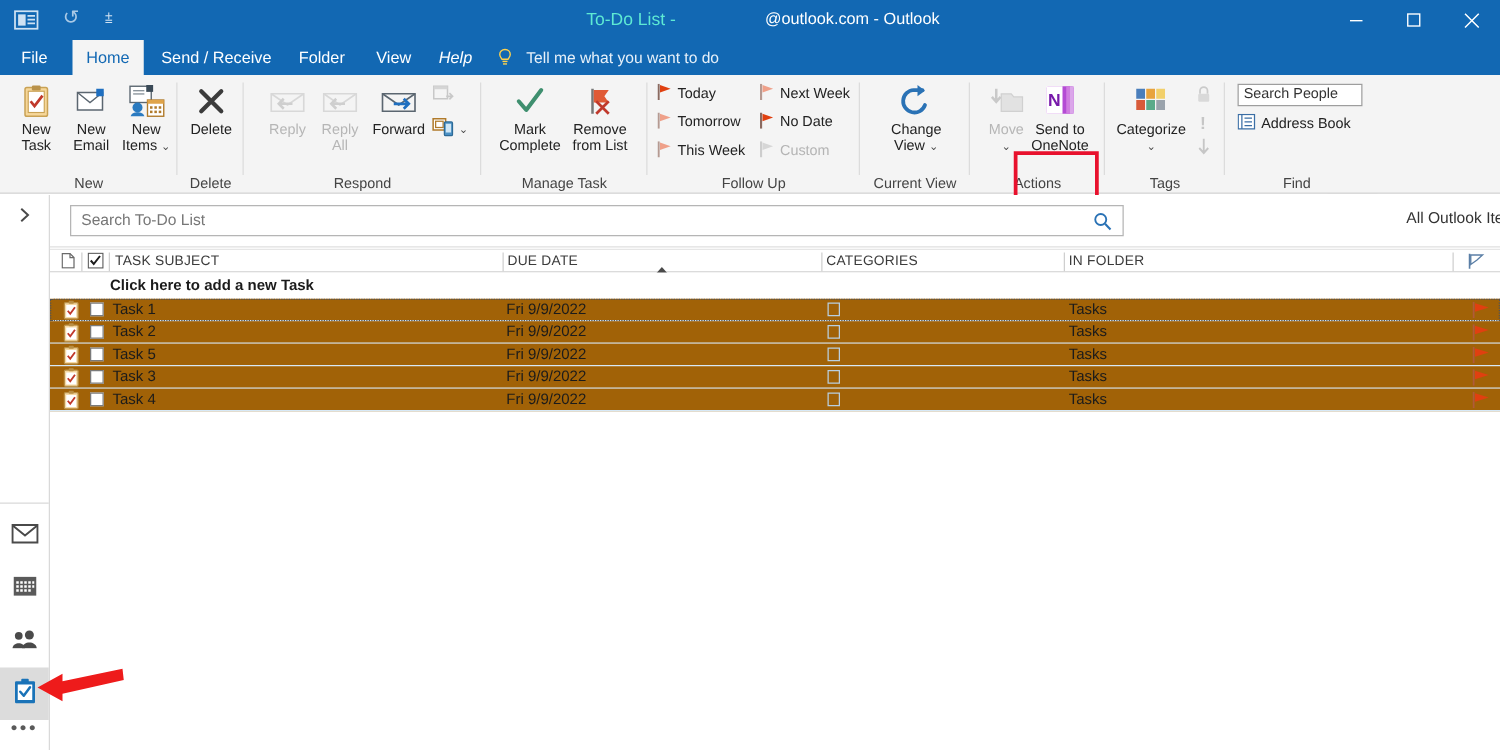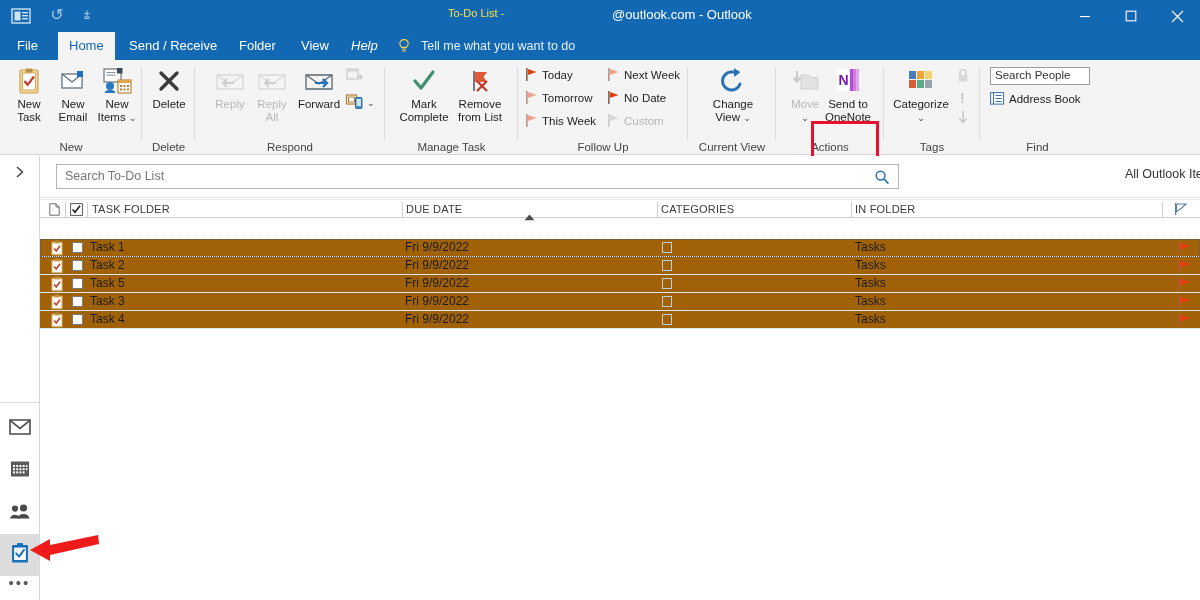--- a/index.html
+++ b/index.html
@@ -23,22 +23,22 @@
   }
   .qat-undo {
     position: absolute; left: 46px; top: 4px; width: 22px; height: 22px;
     color: #a9c9e6; font-size: 16px; text-align: center; line-height: 22px;
   }
   .qat-more {
     position: absolute; left: 76px; top: 4px; width: 22px; height: 22px;
     color: #cfe1f2; font-size: 11px; text-align: center; line-height: 22px;
   }
   .title-left {
-    position: absolute; left: 448px; top: 7px;
-    font-size: 11px; color: #fde047; white-space: nowrap;
+    position: absolute; left: 469px; top: 7px;
+    font-size: 14px; color: #5eead4; white-space: nowrap;
   }
   .title-right {
     position: absolute; left: 612px; top: 7px;
     font-size: 13px; color: #fff; white-space: nowrap;
   }
   .wincontrols { position: absolute; right: 0; top: 0; height: 32px; display: flex; }
   .wc {
     width: 46px; height: 32px; display: flex; align-items: center;
     justify-content: center; color: #fff;
   }
@@ -569,41 +569,44 @@
     </span>
     <span style="position:absolute; left:30px; top:2px;">
       <svg width="13" height="13" viewBox="0 0 13 13">
         <rect x="0.6" y="0.6" width="11.8" height="11.8" fill="#fff" stroke="#5a5a5a" stroke-width="1"></rect>
         <path d="M2.6 6.4 L5 9.2 L10 2.8" stroke="#1b1b1b" stroke-width="1.6" fill="none"></path>
       </svg>
     </span>
     <span class="chdiv" style="left:25px;"></span>
     <span class="chdiv" style="left:47px;"></span>
 
-    <span class="ch" style="left:52px;">TASK FOLDER</span>
+    <span class="ch" style="left:52px;">TASK SUBJECT</span>
     <span class="chdiv" style="left:362px;"></span>
     <span class="ch" style="left:366px;">DUE DATE</span>
     <span class="sortarrow">
       <svg width="11" height="7" viewBox="0 0 11 7">
           <path d="M5.5 0.5 L10.5 6.2 L0.5 6.2 Z" fill="#4a4a4a"></path>
         </svg>
     </span>
     <span class="chdiv" style="left:617px;"></span>
     <span class="ch" style="left:621px;">CATEGORIES</span>
     <span class="chdiv" style="left:811px;"></span>
     <span class="ch" style="left:815px;">IN FOLDER</span>
     <span class="chdiv" style="left:1122px;"></span>
     <span style="position:absolute; right:12px; top:2px;">
       <svg width="14" height="14" viewBox="0 0 14 14">
         <rect x="1" y="1" width="1.3" height="12" fill="#5b7fa6"></rect>
         <path d="M2.6 2 L12 2 L7.6 6 L2.6 9.6 Z" fill="none" stroke="#5b7fa6" stroke-width="1.1"></path>
       </svg>
     </span>
   </div>
 
+  <div class="addrow">
+    <span class="txt">Click here to add a new Task</span>
+  </div>
 
   <div class="tasklist">
 
     <div class="trow focused">
       <span class="cell c-icon">
         <svg width="14" height="16" viewBox="0 0 14 16">
           <rect x="1.5" y="2" width="11" height="13" rx="1" fill="#f5d9a4" stroke="#b98f45" stroke-width="1"></rect>
           <rect x="3" y="4" width="8" height="9.6" fill="#fff"></rect>
           <rect x="5" y="0.6" width="4" height="2.4" rx="0.6" fill="#b98f45"></rect>
           <path d="M4.2 8.6 L6.2 11 L10 5.8" stroke="#c0392b" stroke-width="1.5" fill="none"></path>

